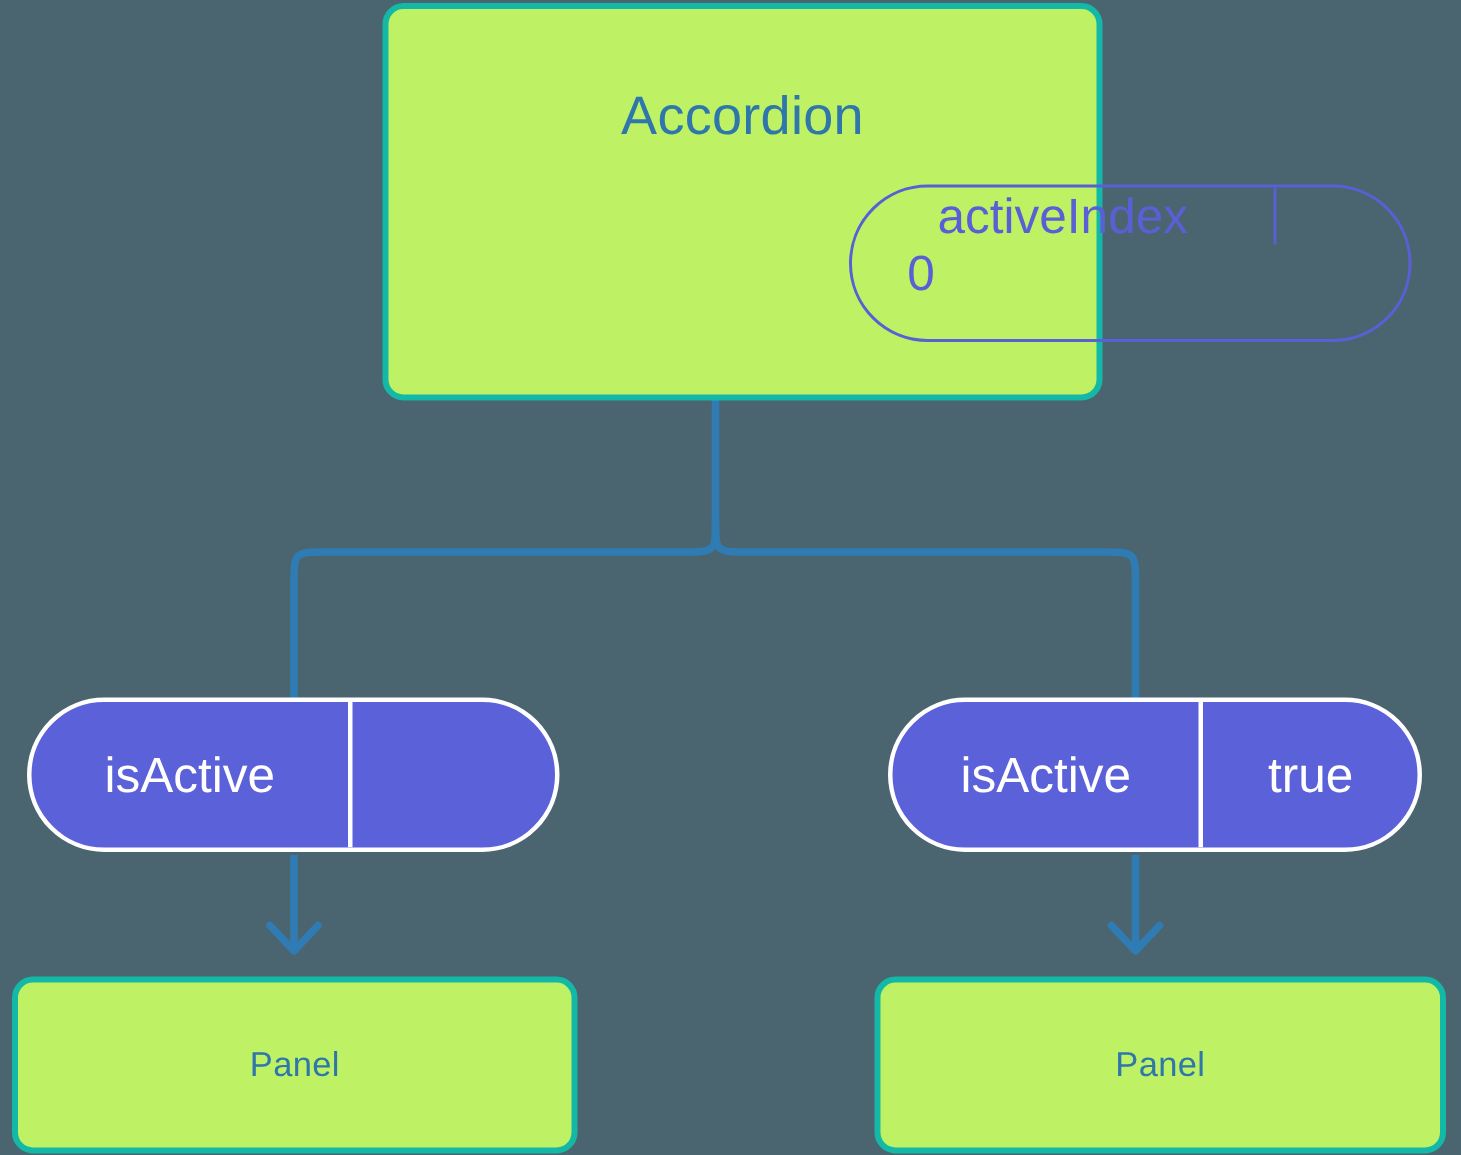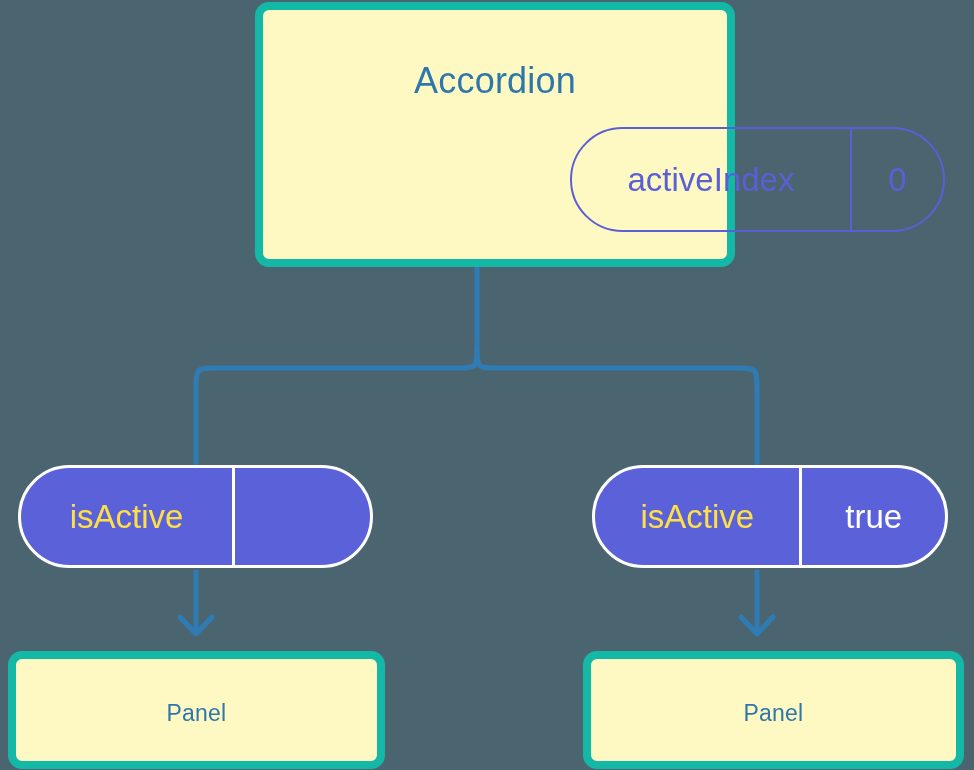--- a/index.html
+++ b/index.html
@@ -23,22 +23,22 @@
     left: 0;
     top: 0;
     width: 974px;
     height: 770px;
     pointer-events: none;
   }
 
   
   .card {
     position: absolute;
-    background: #fef9c3;
-    border: 8px solid #14b8a6;
+    background: #bef264;
+    border: 4px solid #14b8a6;
     border-radius: 14px;
     box-sizing: border-box;
   }
   #accordion-card {
     left: 255px;
     top: 2px;
     width: 480px;
     height: 265px;
   }
   .card-title {
@@ -69,36 +69,37 @@
     align-items: center;
     justify-content: center;
     box-sizing: border-box;
     white-space: nowrap;
   }
 
   
   .pill-outline {
     border: 2px solid #5b5fd6;
     background: transparent;
+    flex-direction: column;
   }
   .pill-outline .pill-key {
     color: #5b5fd6;
     border-right: 2px solid #5b5fd6;
   }
   .pill-outline .pill-val {
     color: #5b5fd6;
   }
 
   
   .pill-filled {
     background: #5b61d8;
     border: 3px solid #ffffff;
   }
   .pill-filled .pill-key {
-    color: #fde047;
+    color: #ffffff;
     border-right: 3px solid #ffffff;
   }
   .pill-filled .pill-val {
     color: #ffffff;
   }
 
   #accordion-state {
     left: 307px;
     top: 117px;
     width: 375px;

